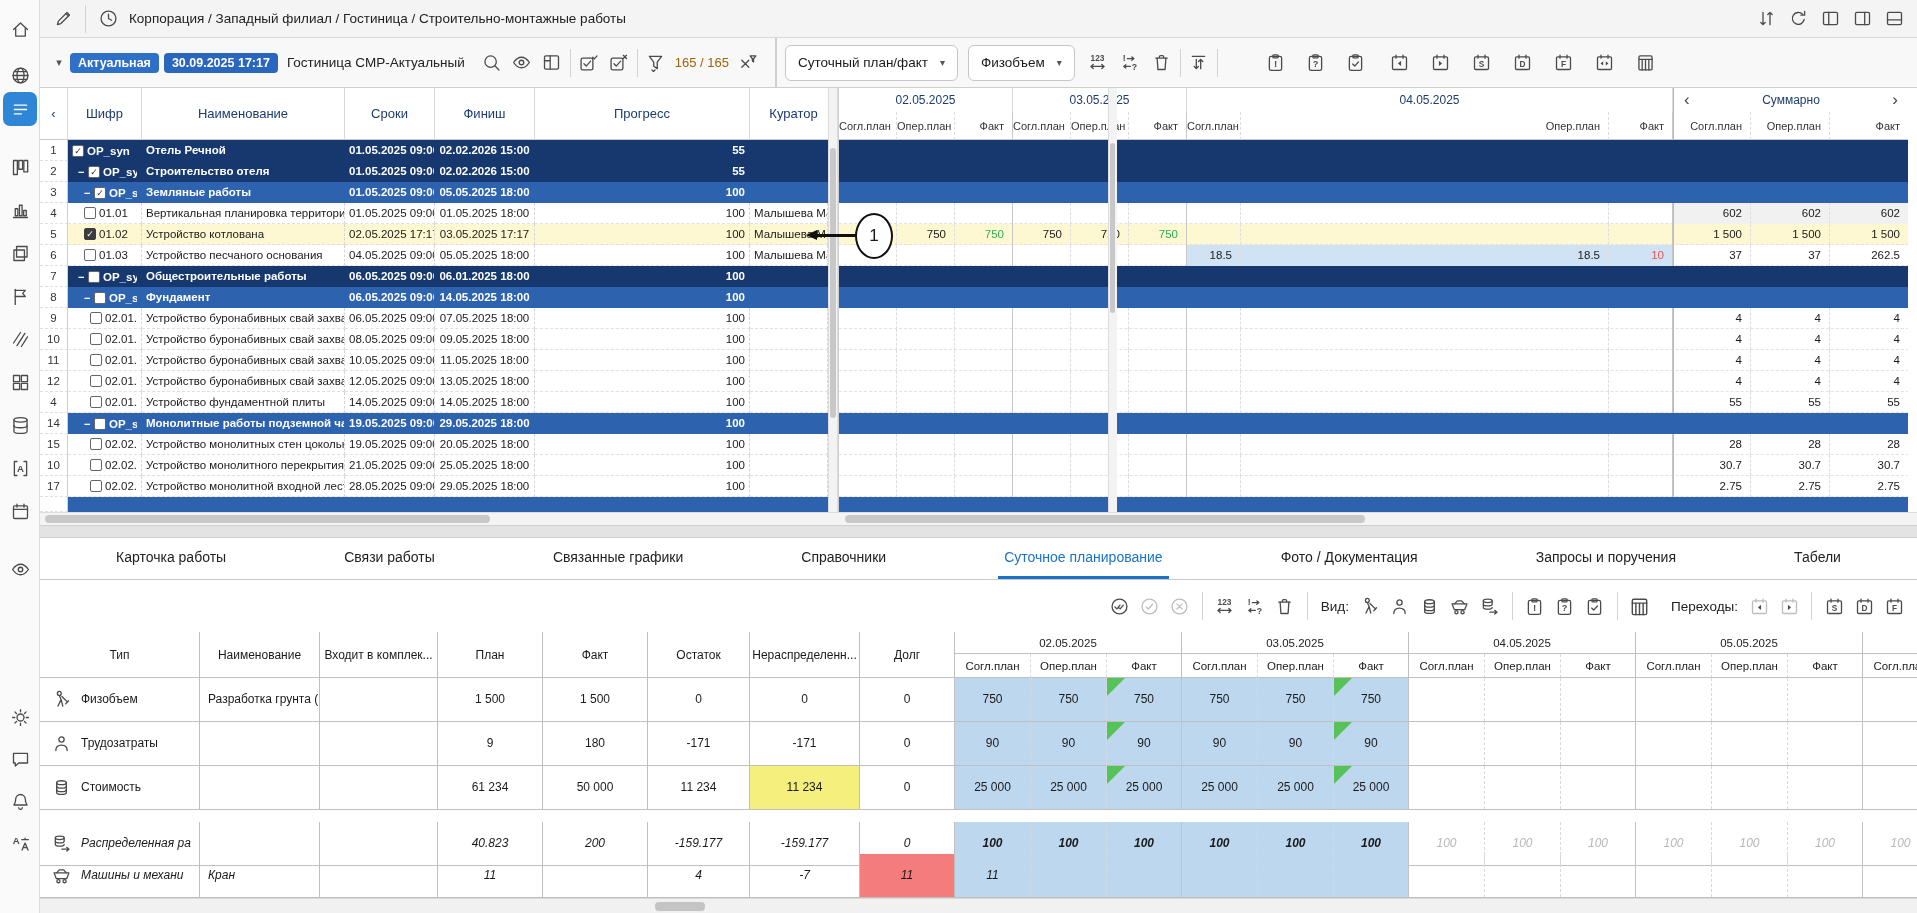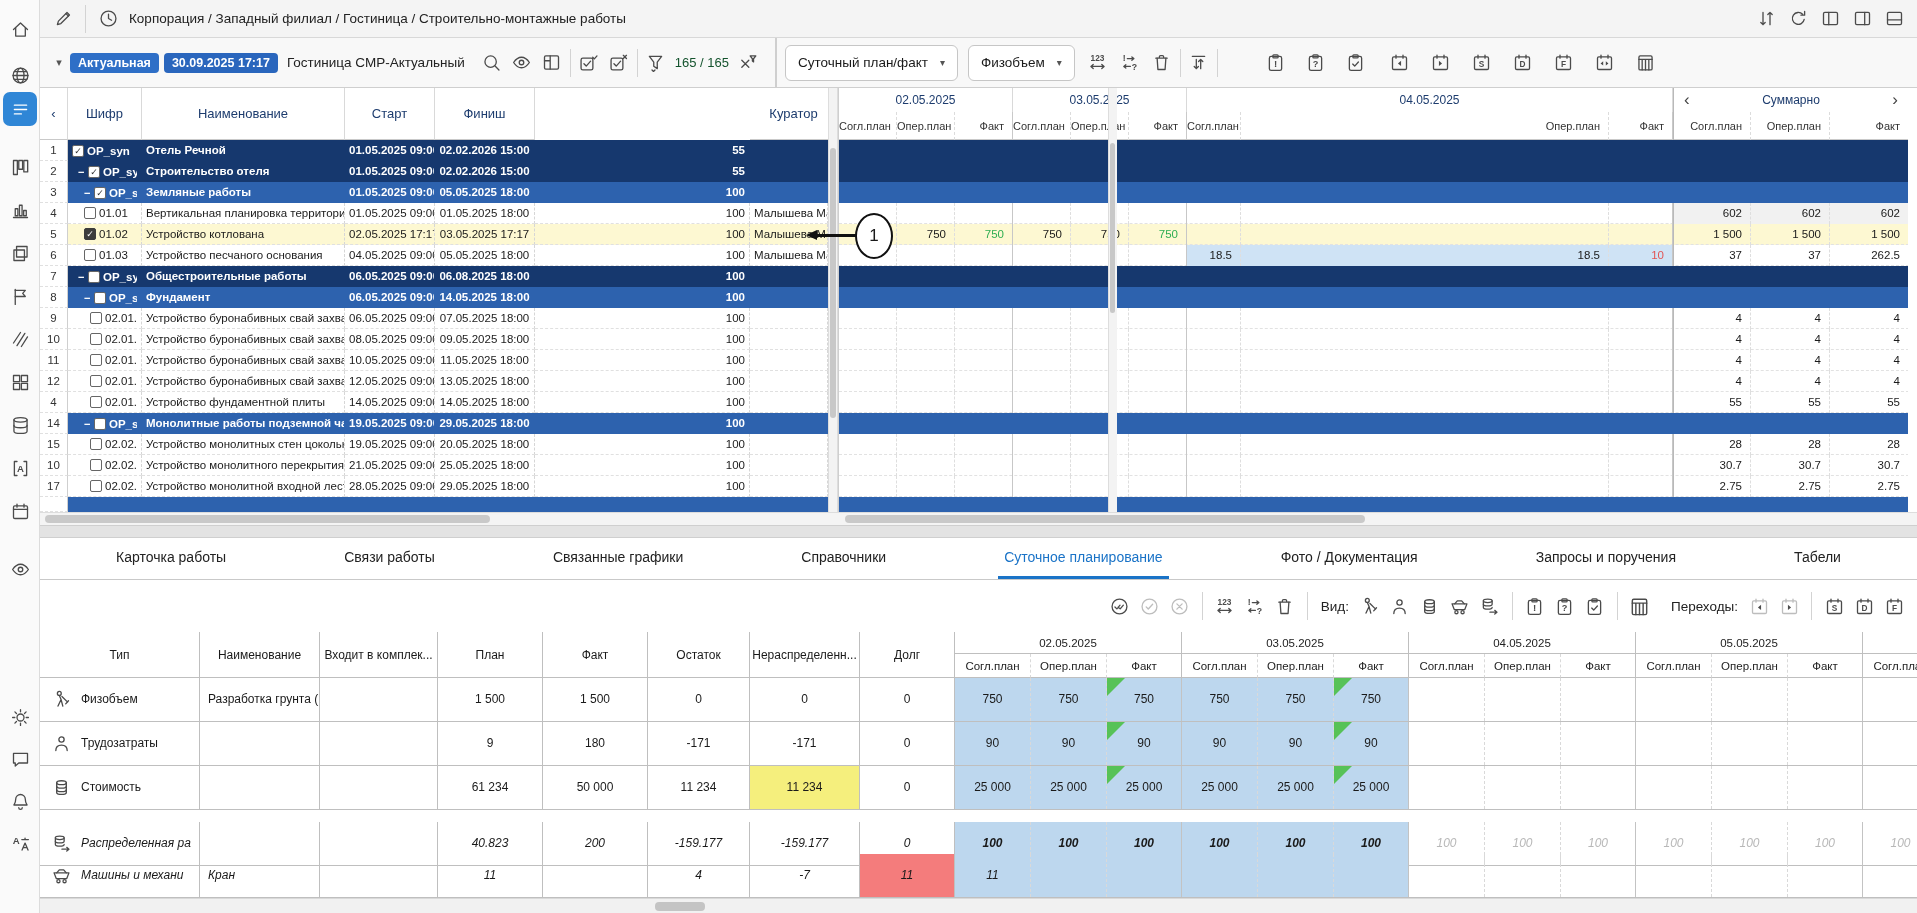--- a/index.html
+++ b/index.html
@@ -24,21 +24,21 @@
   #breadcrumb { font-size:13.5px; color:#222; margin-left:8px; white-space:nowrap; }
   #topbar-right { margin-left:auto; display:flex; align-items:center; gap:6px; }
 
   
   #toolbar { position:absolute; left:40px; top:38px; width:1877px; height:50px; background:#f8f8f8; border-bottom:1px solid #cfcfcf; display:flex; align-items:center; padding:0 8px; }
   .badge { background:#2e6fc7; color:#fff; border-radius:4px; padding:3px 8px; font-size:12.5px; font-weight:bold; margin-right:5px; white-space:nowrap; cursor:pointer; }
   .badge.date { background:#2a66bd; }
   #plan-title { font-size:13.5px; color:#222; margin:0 14px 0 4px; white-space:nowrap; }
   .dd { height:36px; border:1px solid #c6c6c6; border-radius:6px; background:#fff; display:flex; align-items:center; padding:0 12px; font-size:13.5px; gap:12px; cursor:pointer; white-space:nowrap; margin-right:10px; }
   .dd .caret { font-size:10px; color:#555; }
-  #filter-count { font-size:13px; color:#14532d; margin:0 6px; white-space:nowrap; }
+  #filter-count { font-size:13px; color:#a16207; margin:0 6px; white-space:nowrap; }
   .caret-btn { font-size:11px; color:#555; width:22px; text-align:center; cursor:pointer; }
 
   
   #upper { position:absolute; left:40px; top:88px; width:1877px; height:437px; background:#fff; }
   #lt-head { position:absolute; left:0; top:0; width:798px; height:52px; }
   .hcell { position:absolute; top:0; height:52px; border-right:1px solid #d9d9d9; border-bottom:1px solid #c9c9c9; background:#fff; color:#1d3c6e; font-size:13px; display:flex; align-items:center; justify-content:center; }
   #lt-rows { position:absolute; left:0; top:52px; width:798px; height:372px; overflow:hidden; background:#fff; }
   .trow { position:relative; height:21px; width:798px; cursor:pointer; }
   .trow .cell { position:absolute; top:0; height:21px; line-height:20px; font-size:11.5px; padding:0 4px; border-right:1px dashed #d6d6d6; border-bottom:1px dashed #e0e0e0; white-space:nowrap; overflow:hidden; }
   .c-num   { left:0;   width:28px; text-align:center; color:#333; font-size:11px; border-right:1px solid #cfcfcf !important; background:#fff; }
@@ -493,22 +493,23 @@
         </svg>
       </span>
     </span>
 </div>
 
 <div id="upper">
   <div id="lt-head">
       <div class="hcell" style="left: 0px; width: 28px;">‹</div>
       <div class="hcell" style="left: 28px; width: 74px;">Шифр</div>
       <div class="hcell" style="left: 102px; width: 203px;">Наименование</div>
-      <div class="hcell" style="left: 305px; width: 90px;">Старт</div>
+      <div class="hcell" style="left: 305px; width: 90px;">Сроки</div>
       <div class="hcell" style="left: 395px; width: 100px;">Финиш</div>
+      <div class="hcell" style="left: 495px; width: 215px;">Прогресс</div>
       <div class="hcell" style="left: 710px; width: 88px;">Куратор</div>
     </div>
   <div id="lt-rows">
       <div class="trow g1">
         <div class="cell c-num">1</div>
         <div class="cell c-code" style="padding-left: 4px;">
           <span class="cb">✓</span>
           <span class="codetext">OP_syn</span>
         </div>
         <div class="cell c-name">Отель Речной</div>
@@ -581,21 +582,21 @@
       </div>
       <div class="trow g1">
         <div class="cell c-num">7</div>
         <div class="cell c-code" style="padding-left: 10px;">
           <span class="exp">−</span>
           <span class="cb"></span>
           <span class="codetext">OP_syn.1</span>
         </div>
         <div class="cell c-name">Общестроительные работы</div>
         <div class="cell c-start">06.05.2025 09:00</div>
-        <div class="cell c-finish">06.08.2025 18:00</div>
+        <div class="cell c-finish">06.01.2025 18:00</div>
         <div class="cell c-prog">100</div>
         <div class="cell c-cur"></div>
       </div>
       <div class="trow g2">
         <div class="cell c-num">8</div>
         <div class="cell c-code" style="padding-left: 16px;">
           <span class="exp">−</span>
           <span class="cb"></span>
           <span class="codetext">OP_syr</span>
         </div>

